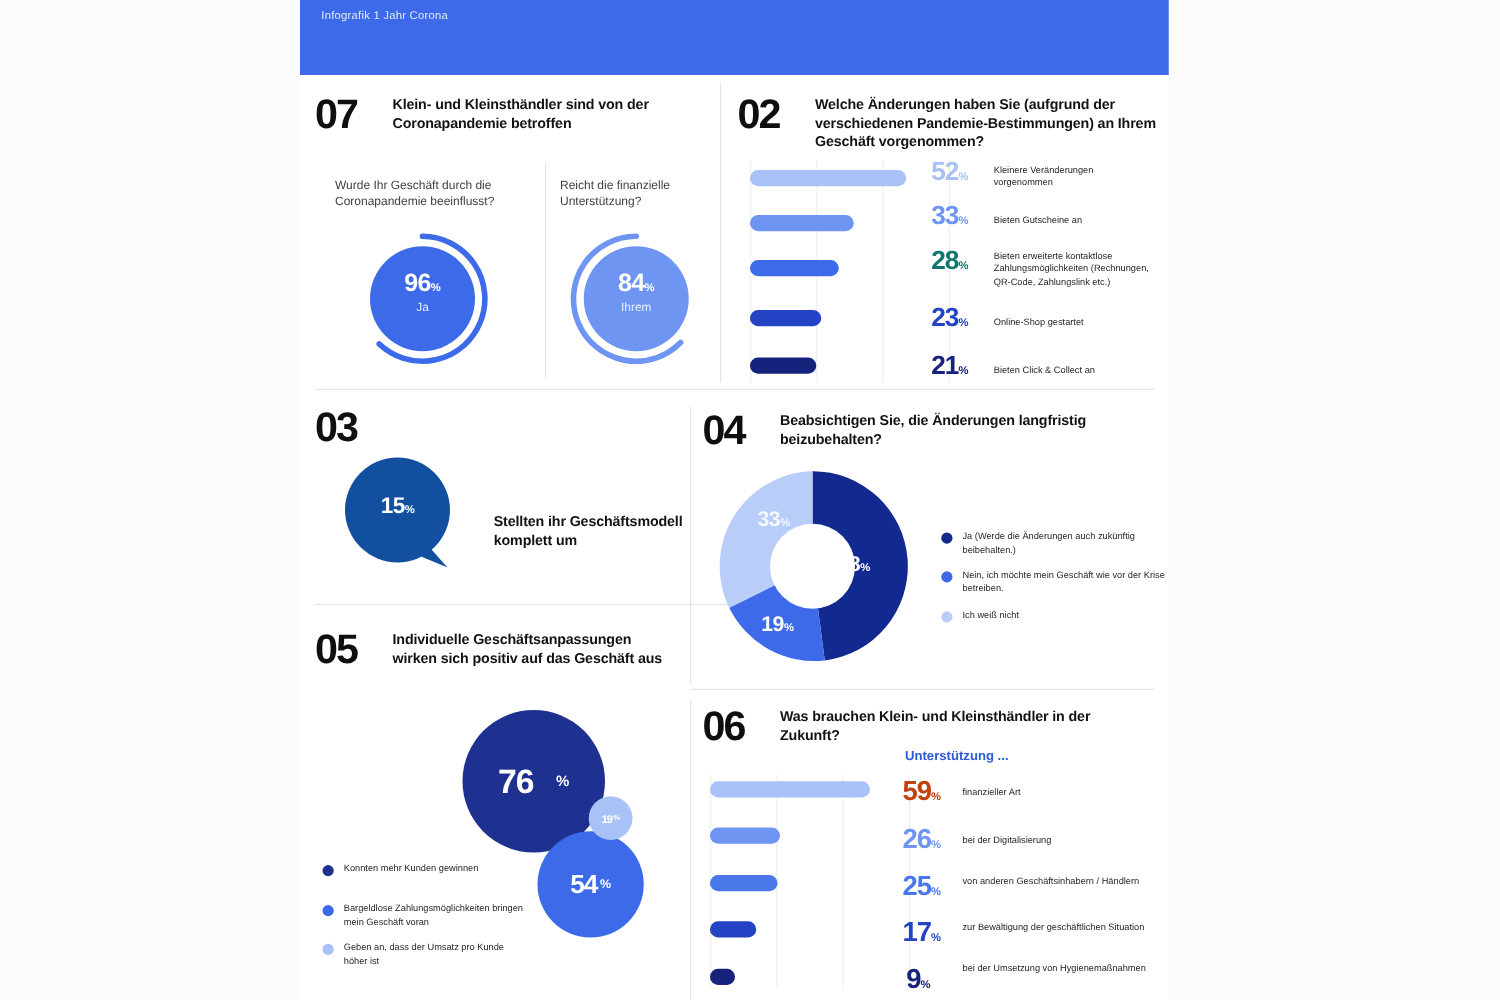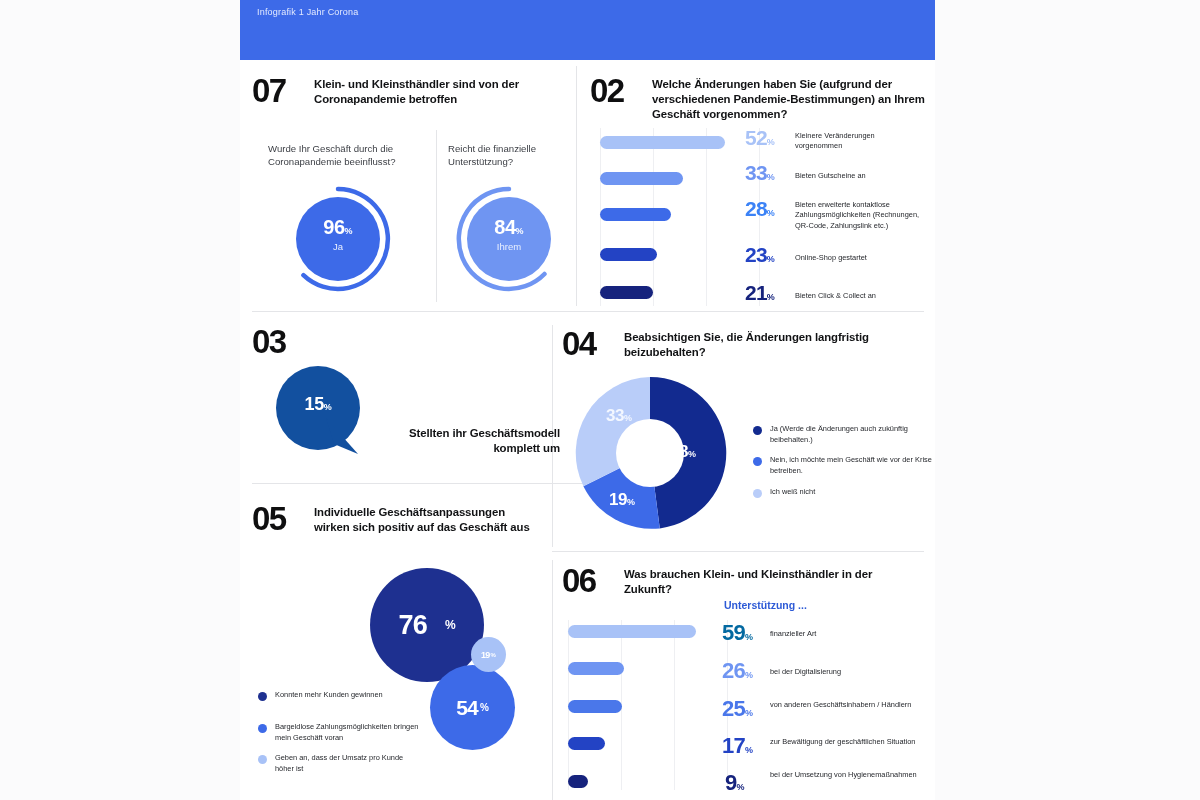--- a/index.html
+++ b/index.html
@@ -128,21 +128,21 @@
   <div class="plabel" style="left:505px;top:126px;font-size:21px;color:#a8c2f7;">
     <span>52</span><span class="u">%</span>
   </div>
   <div class="bartext" style="left:555px;top:131px;width:125px;">Kleinere Veränderungen vorgenommen</div>
 
   <div class="plabel" style="left:505px;top:161px;font-size:21px;color:#6f95f2;">
     <span>33</span><span class="u">%</span>
   </div>
   <div class="bartext" style="left:555px;top:171px;width:125px;">Bieten Gutscheine an</div>
 
-  <div class="plabel" style="left:505px;top:197px;font-size:21px;color:#3b82f6;">
+  <div class="plabel" style="left:505px;top:197px;font-size:21px;color:#0f766e;">
     <span>28</span><span class="u">%</span>
   </div>
   <div class="bartext" style="left:555px;top:200px;width:128px;">Bieten erweiterte kontaktlose Zahlungsmöglichkeiten (Rechnungen, QR-Code, Zahlungslink etc.)</div>
 
   <div class="plabel" style="left:505px;top:243px;font-size:21px;color:#2343c4;">
     <span>23</span><span class="u">%</span>
   </div>
   <div class="bartext" style="left:555px;top:253px;width:125px;">Online-Shop gestartet</div>
 
   <div class="plabel" style="left:505px;top:281px;font-size:21px;color:#16237d;">
@@ -155,21 +155,21 @@
   </div>
   <div style="position:absolute;left:36px;top:366px;width:84px;height:84px;">
     <div class="bubble" style="left:0;top:0;width:84px;height:84px;"></div>
     <svg width="40" height="40" style="position:absolute;left:48px;top:52px;">
       <path d="M 2 0 L 34 36 L 10 26 Z" fill="#12509f"></path>
     </svg>
     <div class="bubble-tx" style="left:0;top:28px;width:84px;text-align:center;font-size:18px;">
       <span>15</span><span class="u">%</span>
     </div>
   </div>
-  <div class="sec-title" style="position:absolute;left:155px;top:426px;width:165px;text-align:right;">Stellten ihr Geschäftsmodell komplett um</div>
+  <div class="sec-title" style="position:absolute;left:155px;top:411px;width:165px;">Stellten ihr Geschäftsmodell komplett um</div>
 
   <div class="sec" style="left:322px;top:325px;width:360px;">
     <div class="num" style="position:absolute;left:0;top:2px;">04</div>
     <div class="sec-title" style="position:absolute;left:62px;top:5px;width:265px;">Beabsichtigen Sie, die Änderungen langfristig beizubehalten?</div>
   </div>
 
   <div class="pie" style="left:330px;top:373px;width:160px;height:160px;">
     <svg width="160" height="160" viewBox="0 0 160 160">
 
       <path d="M 80 80 L 80 4 A 76 76 0 0 1 89.8 155.4 Z" fill="#122a8f"></path>
@@ -239,21 +239,21 @@
     <div class="gridline" style="left:53px;height:170px;"></div>
     <div class="gridline" style="left:106px;height:170px;"></div>
     <div class="gridline" style="left:159px;height:170px;"></div>
     <div class="barrow" style="top:5px;width:128px;background:#a8c2f7;"></div>
     <div class="barrow" style="top:42px;width:56px;background:#6f95f2;"></div>
     <div class="barrow" style="top:80px;width:54px;background:#4a77ea;"></div>
     <div class="barrow" style="top:117px;width:37px;background:#2343c4;"></div>
     <div class="barrow" style="top:155px;width:20px;background:#16237d;"></div>
   </div>
 
-  <div class="plabel" style="left:482px;top:620px;font-size:22px;color:#0369a1;">
+  <div class="plabel" style="left:482px;top:620px;font-size:22px;color:#c2410c;">
     <span>59</span><span class="u">%</span>
   </div>
   <div class="bartext" style="left:530px;top:629px;width:150px;">finanzieller Art</div>
 
   <div class="plabel" style="left:482px;top:658px;font-size:22px;color:#6f95f2;">
     <span>26</span><span class="u">%</span>
   </div>
   <div class="bartext" style="left:530px;top:667px;width:150px;">bei der Digitalisierung</div>
 
   <div class="plabel" style="left:482px;top:696px;font-size:22px;color:#4a77ea;">

